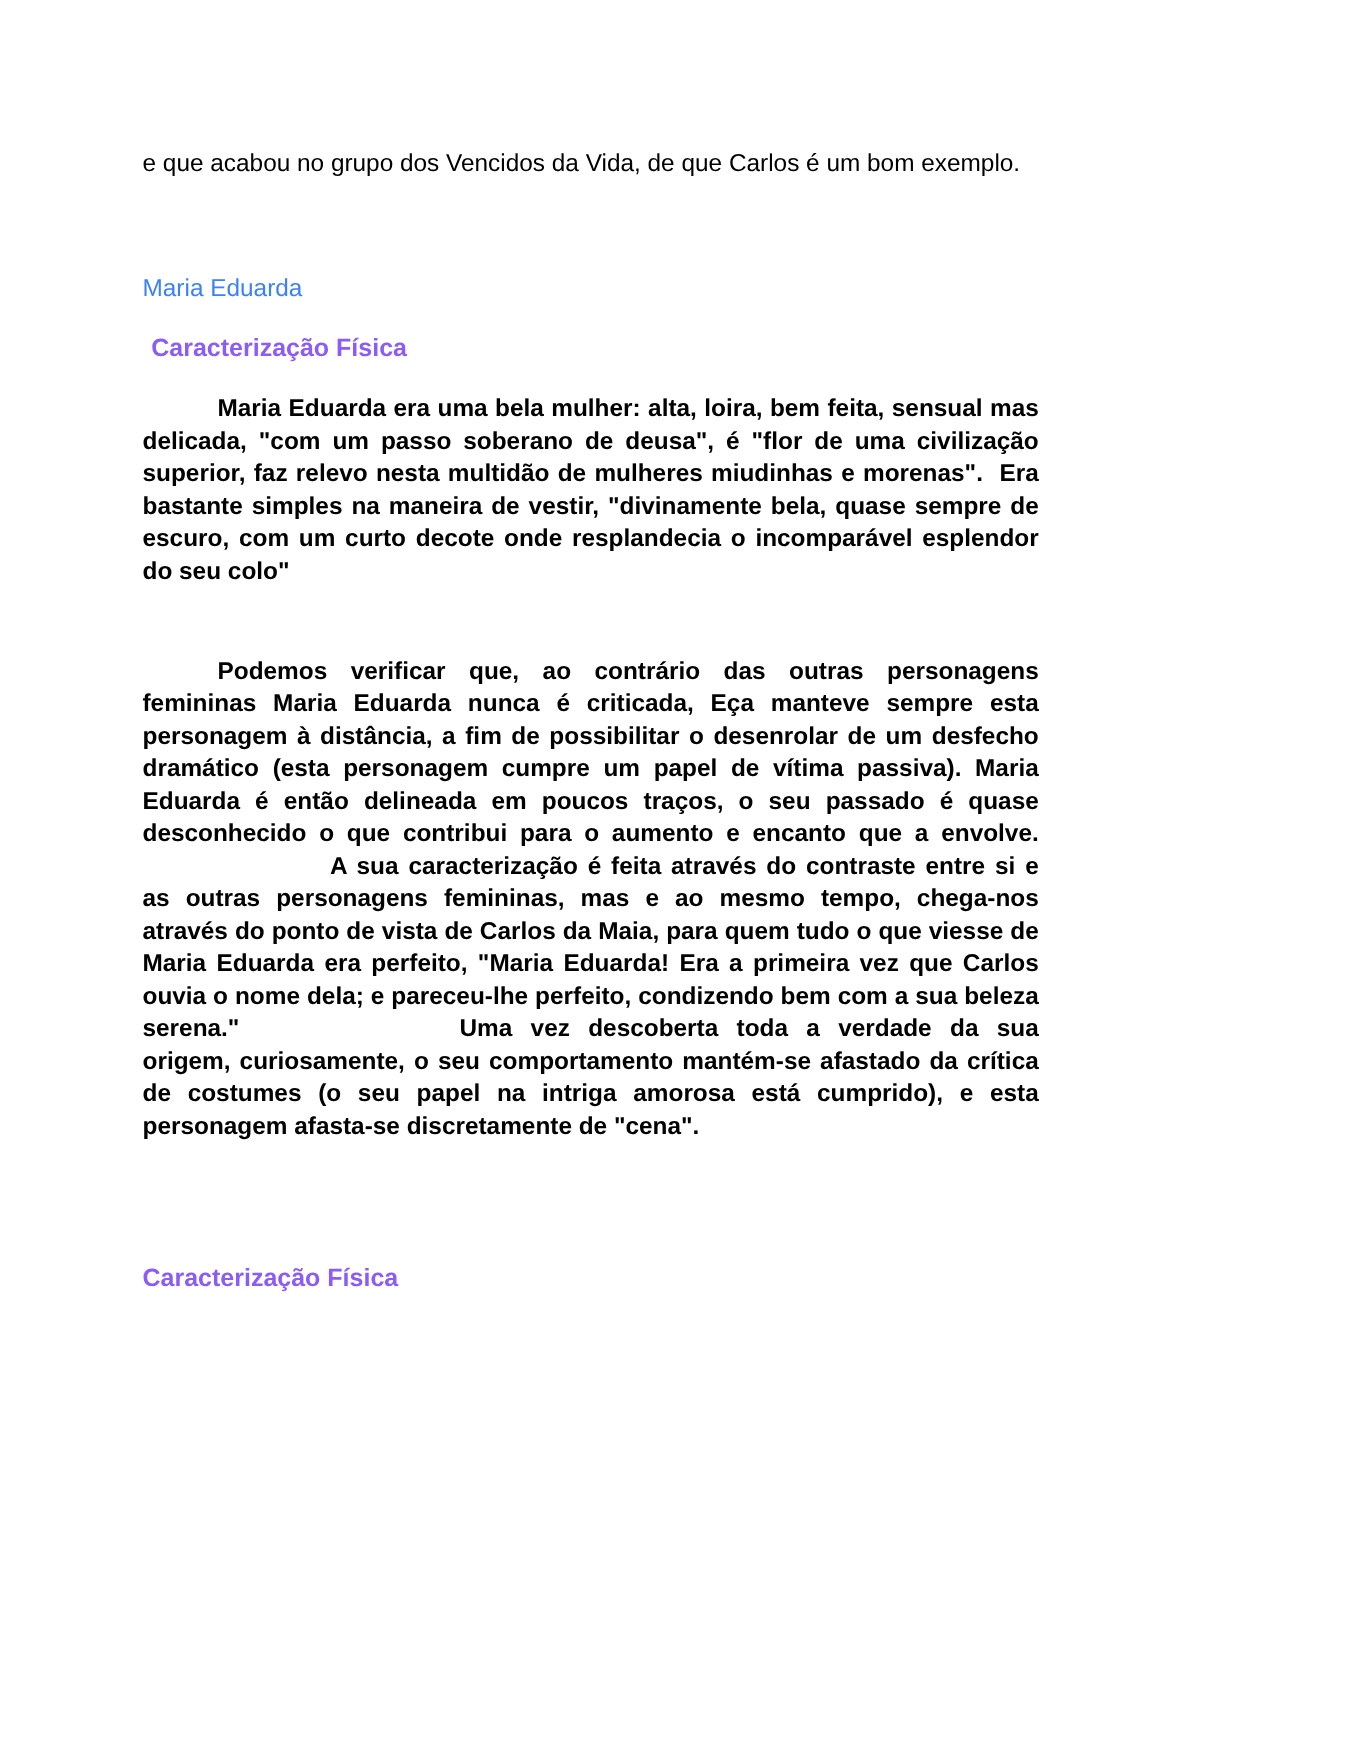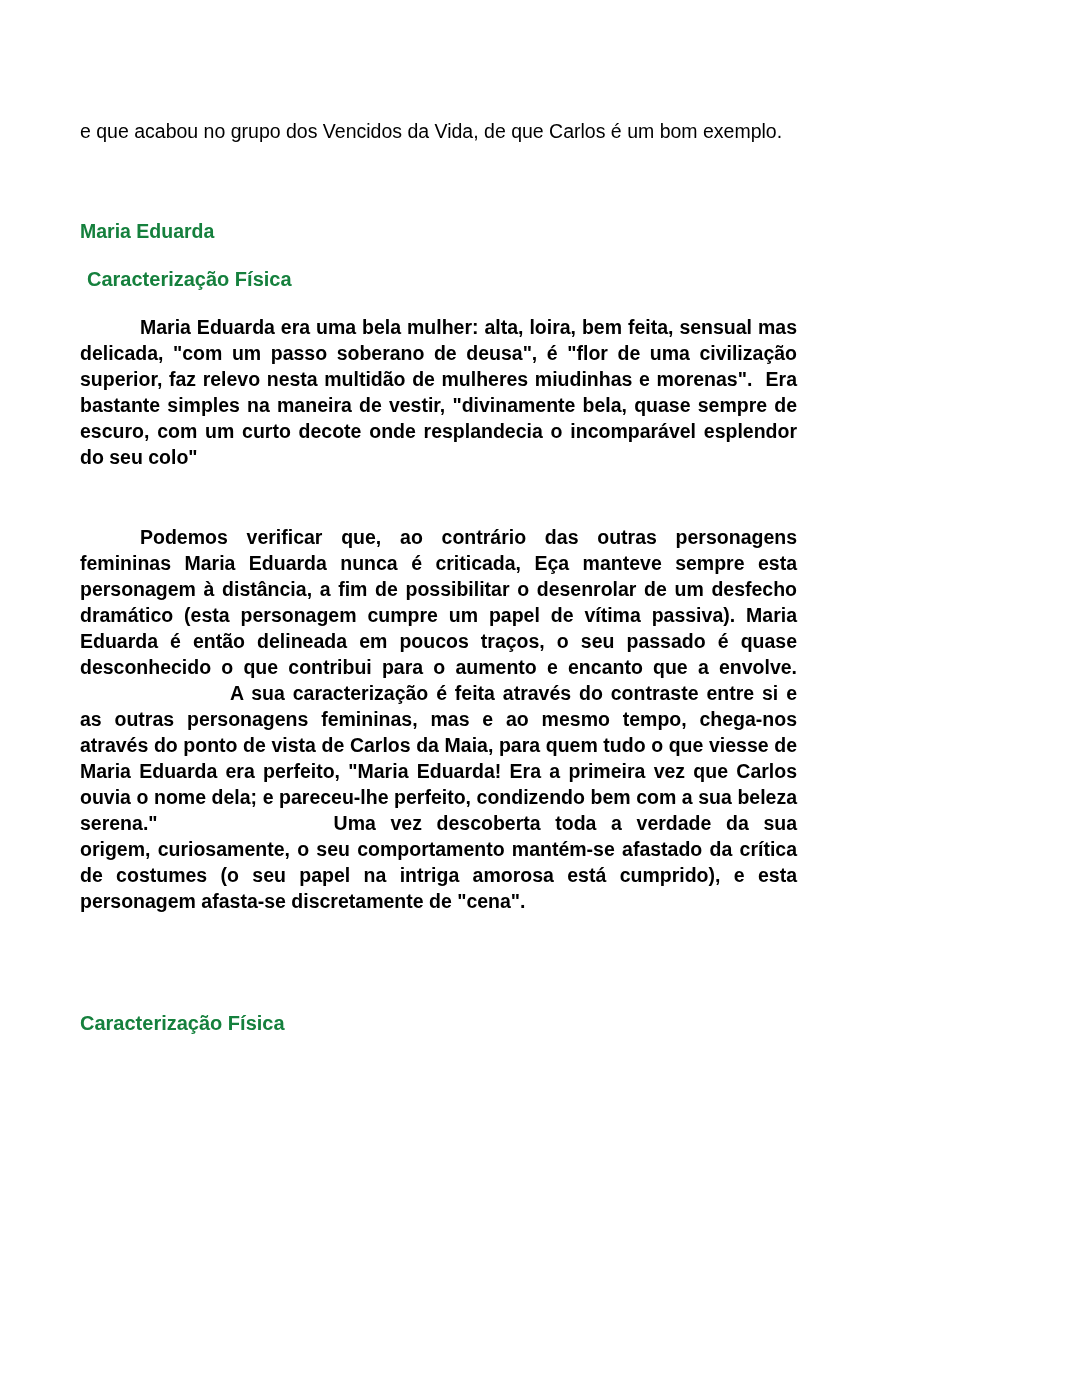--- a/index.html
+++ b/index.html
@@ -15,21 +15,21 @@
     color: #000000;
     -webkit-font-smoothing: antialiased;
   }
 
   .page {
     position: relative;
     width: 1080px;
     height: 1397px;
     background: #ffffff;
     box-sizing: border-box;
-    padding: 118px 180px 0 80px;
+    padding: 118px 180px 0 114px;
   }
 
   .content {
     width: 717px;
   }
 
   
   .para {
     font-size: 19.5px;
     line-height: 26px;
@@ -41,30 +41,30 @@
   }
   .para.indent {
     text-indent: 60px;
     font-weight: bold;
   }
 
   
   .h-red {
     font-size: 19.5px;
     line-height: 26px;
-    font-weight: bold;
-    color: #15803d;
+    font-weight: normal;
+    color: #3b82f6;
     margin: 0;
     text-align: left;
   }
   .h-black {
     font-size: 20px;
     line-height: 26px;
     font-weight: bold;
-    color: #15803d;
+    color: #8b5cf6;
     margin: 0;
     text-align: left;
   }
   .h-black.nudge {
     padding-left: 7px;
   }
   .sp-s  { height: 22px; }
   .sp-m  { height: 32px; }
   .sp-xl { height: 74px; }
 

